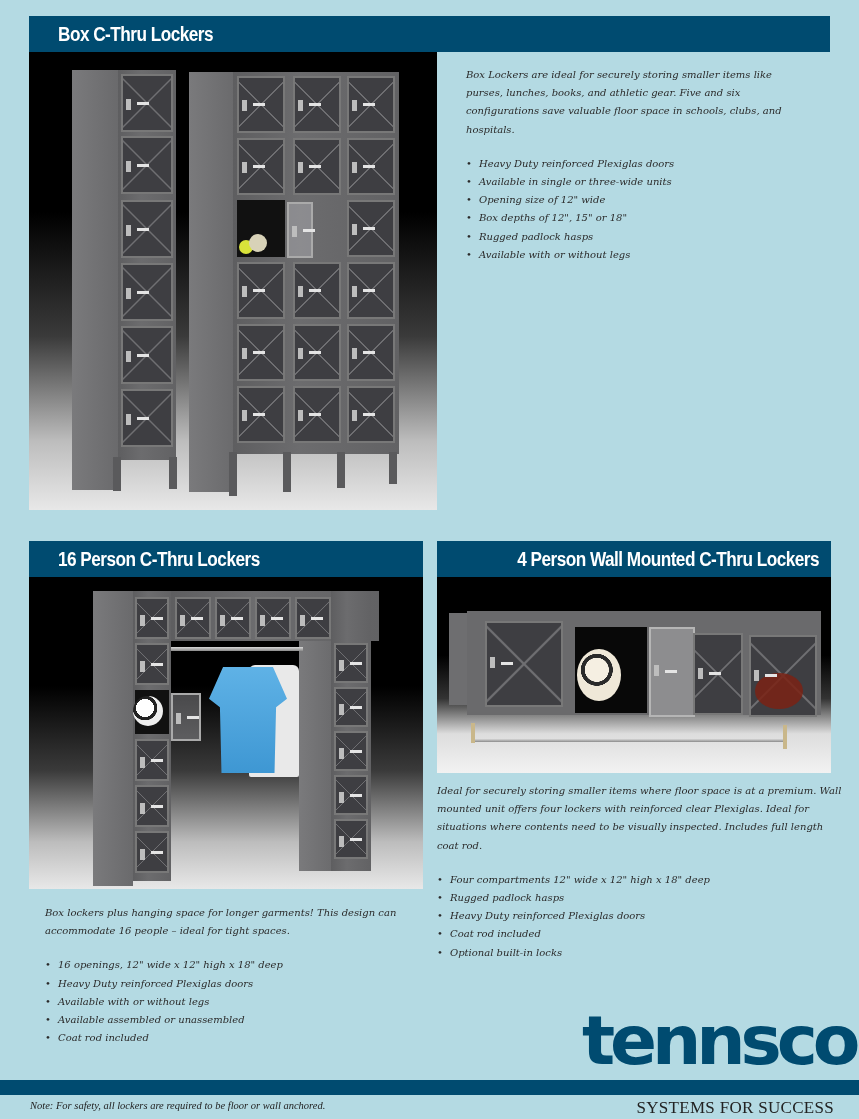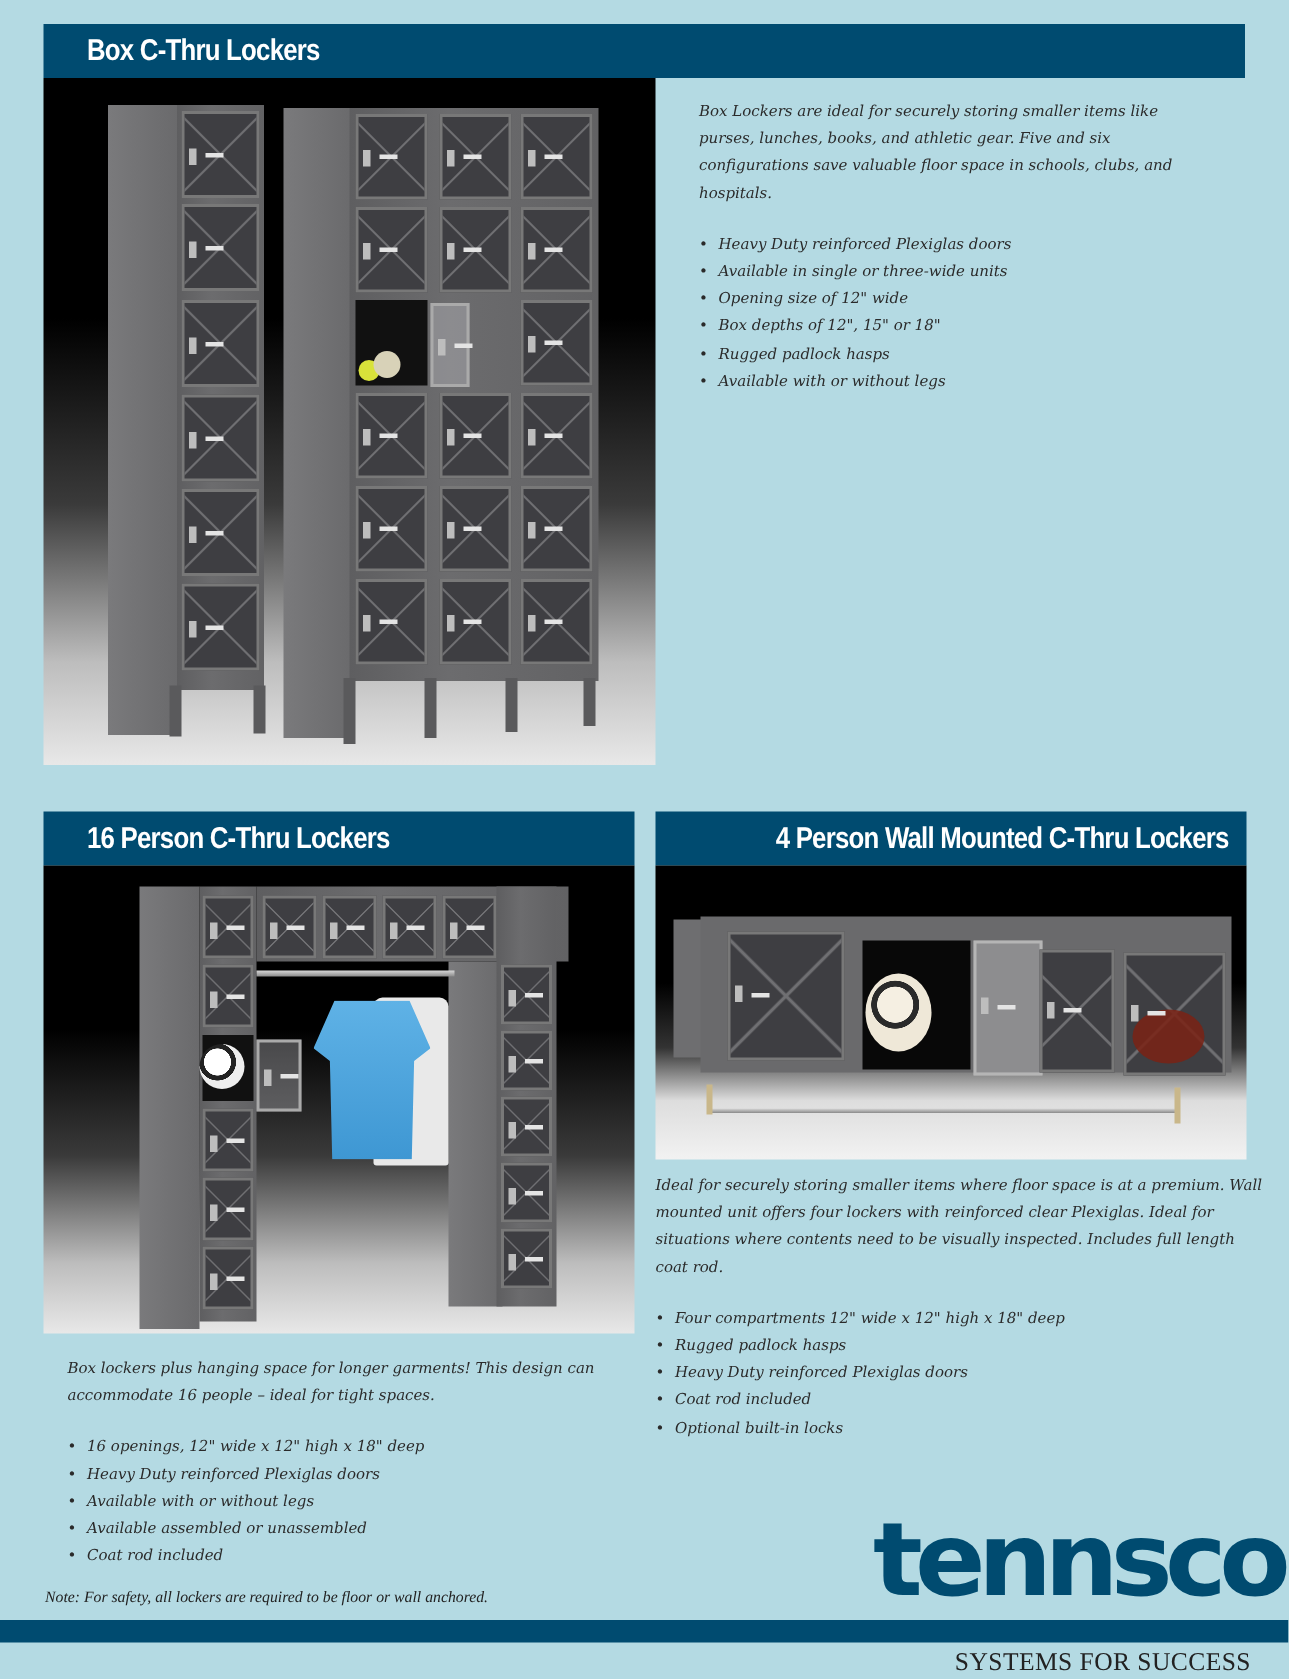--- a/index.html
+++ b/index.html
@@ -45,21 +45,21 @@
   .rod { position:absolute; background:linear-gradient(#d7d7d7,#8a8a8a); }
 
   .logo {
     position:absolute; left:582px; top:1007px;
     font-family:"DejaVu Sans", sans-serif; font-weight:bold;
     font-size:68px; letter-spacing:-5px; color:#004b70; line-height:1;
     transform:scaleX(1.02); transform-origin:left top;
   }
   .band { position:absolute; left:0; top:1080px; width:859px; height:15px; background:#004b70; }
   .note {
-    position:absolute; left:30px; top:1060px;
+    position:absolute; left:30px; top:1100px;
     font-family:"Liberation Serif", serif; font-style:italic; font-size:10.5px; color:#222;
   }
   .tagline {
     position:absolute; right:25px; top:1098px;
     font-family:"Liberation Serif", serif; font-size:17px; color:#222; letter-spacing:0.3px;
   }
 </style>
 </head>
 <body>
 

